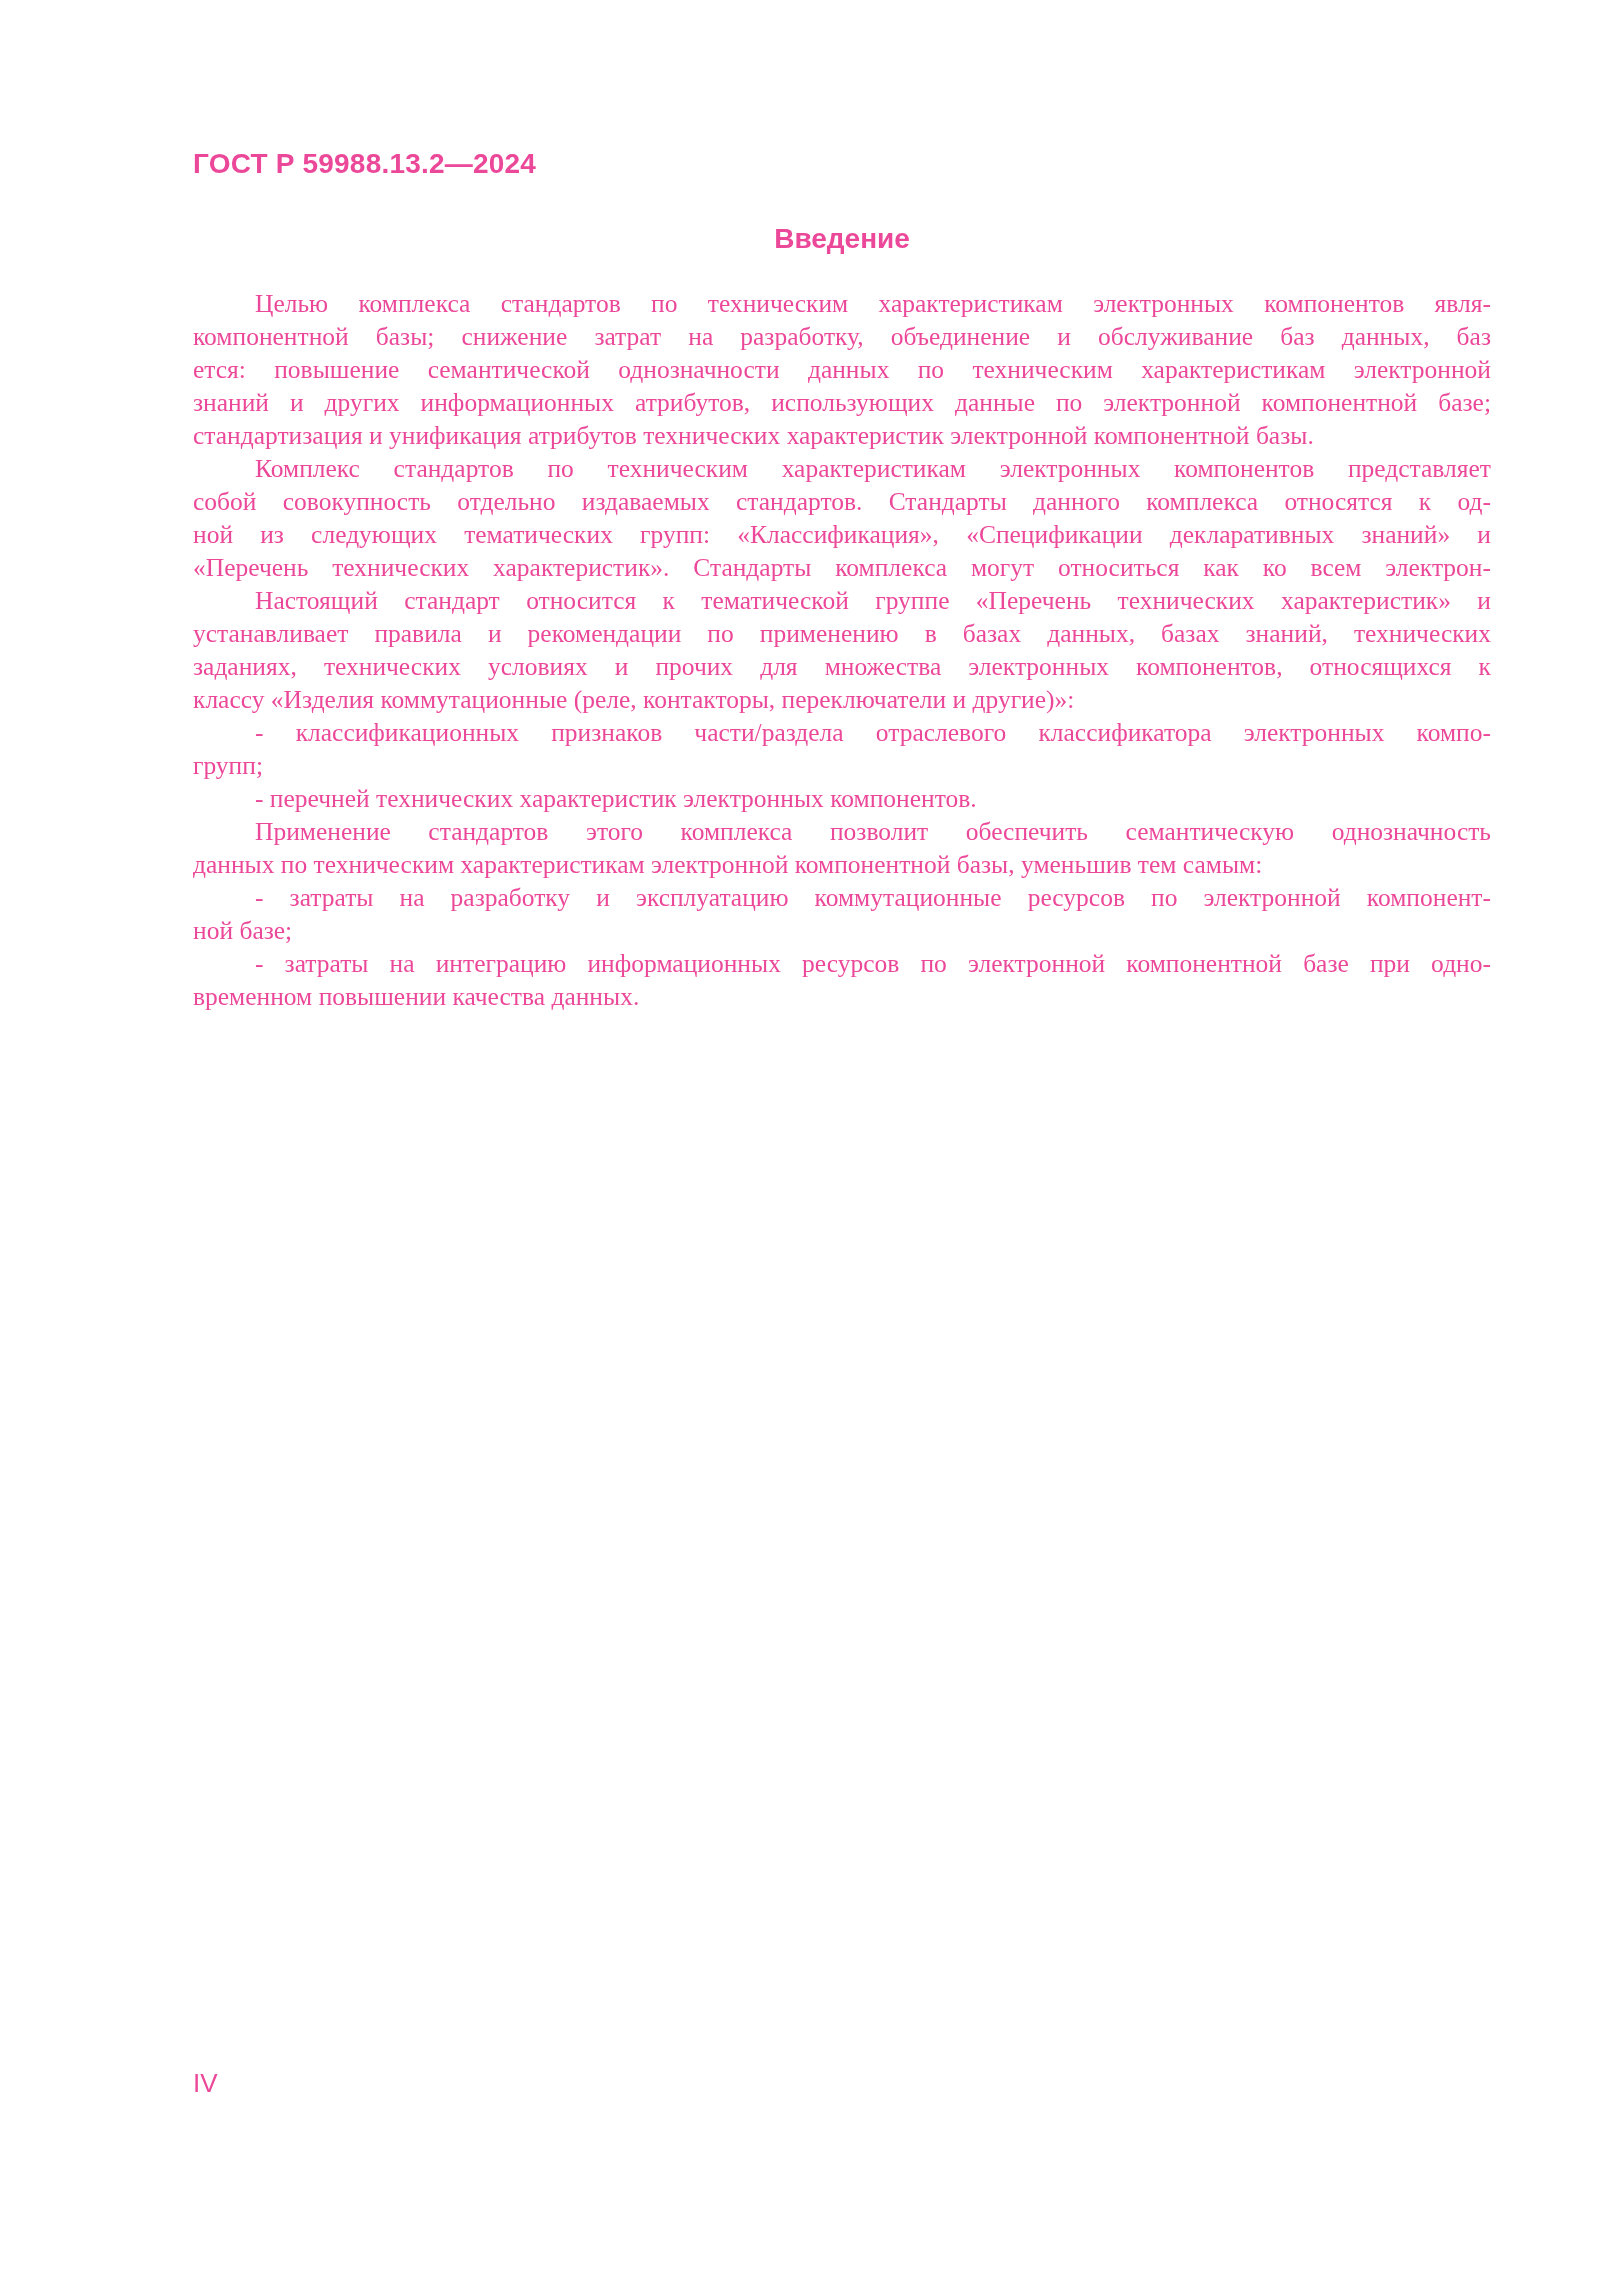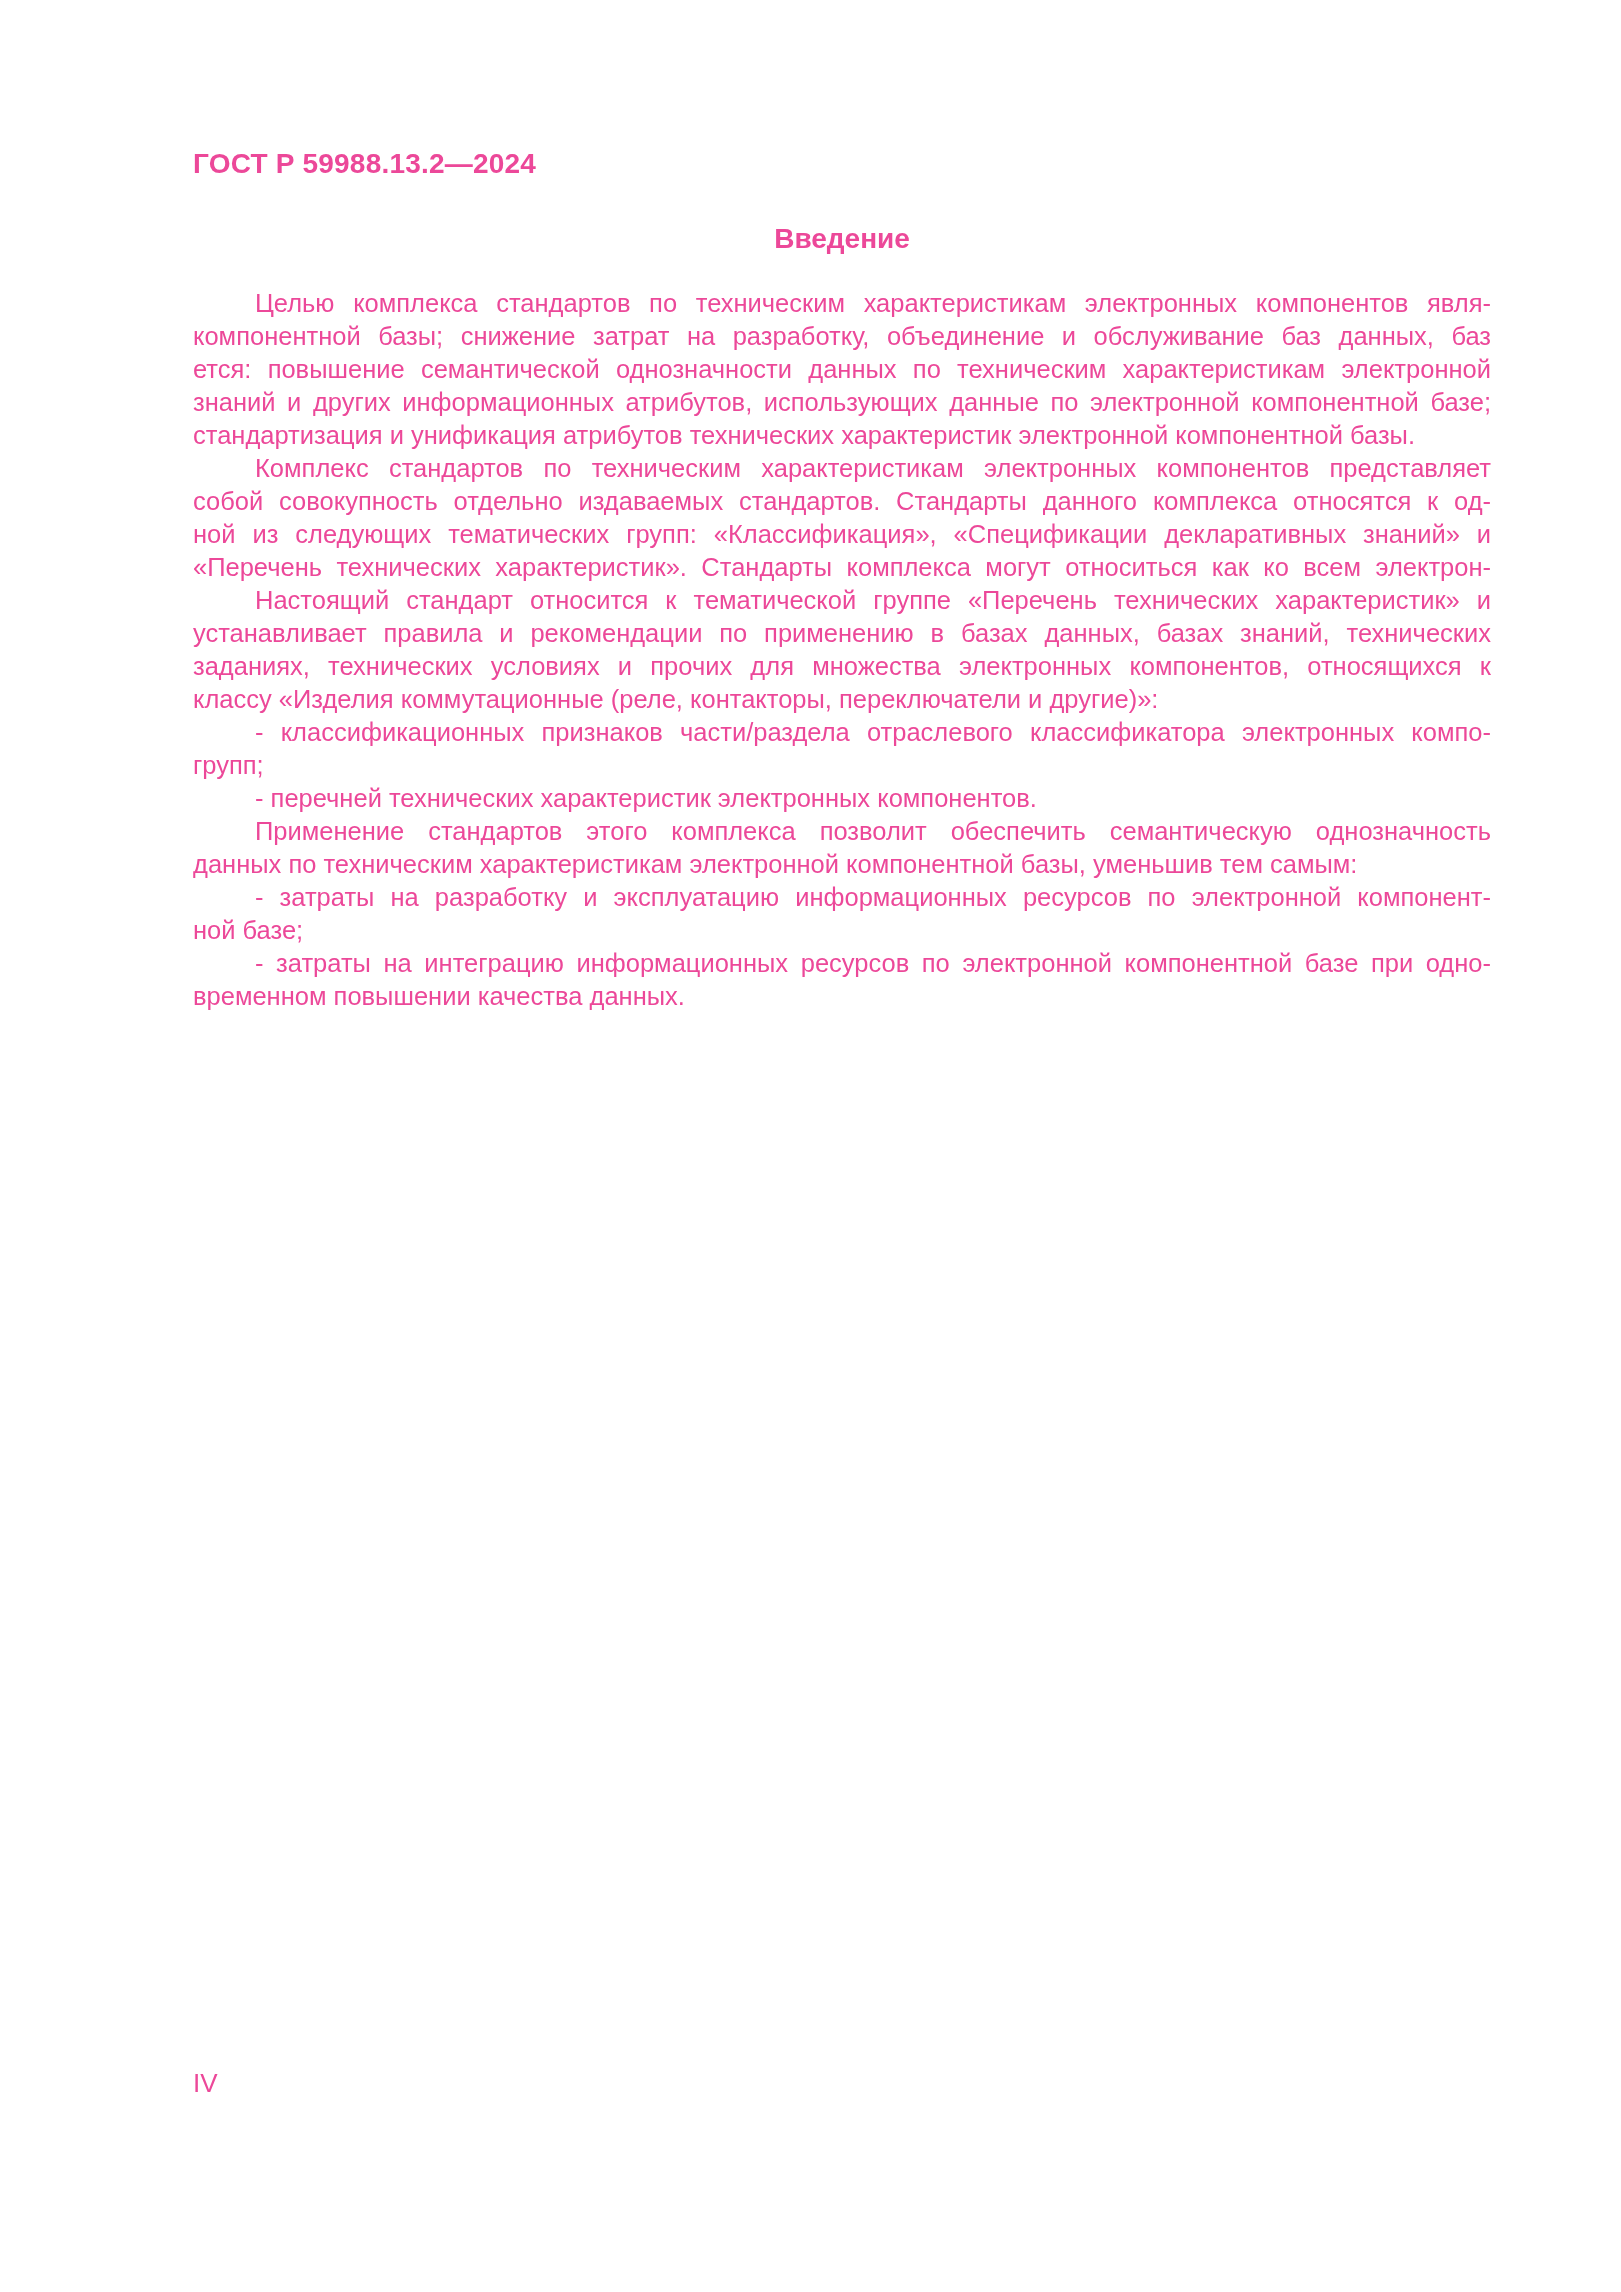--- a/index.html
+++ b/index.html
@@ -42,20 +42,21 @@
     font-size: 25.5px;
     line-height: 33px;
   }
   .paragraph {
     margin: 0;
     padding: 0;
   }
   .line {
     text-align: justify;
     text-align-last: justify;
+    font-family: Liberation Serif, serif;
   }
   .line.first {
     text-indent: 62px;
   }
   .line.last {
     text-align-last: left;
     white-space: nowrap;
   }
   .page-number {
     position: absolute;
@@ -97,21 +98,21 @@
         <div class="line last">групп;</div>
       </div>
       <div class="paragraph">
         <div class="line first last">- перечней технических характеристик электронных компонентов.</div>
       </div>
       <div class="paragraph">
         <div class="line first">Применение стандартов этого комплекса позволит обеспечить семантическую однозначность</div>
         <div class="line last">данных по техническим характеристикам электронной компонентной базы, уменьшив тем самым:</div>
       </div>
       <div class="paragraph">
-        <div class="line first">- затраты на разработку и эксплуатацию информационных ресурсов по электронной компонент-</div>
+        <div class="line first">- затраты на разработку и эксплуатацию коммутационные ресурсов по электронной компонент-</div>
         <div class="line last">ной базе;</div>
       </div>
       <div class="paragraph">
         <div class="line first">- затраты на интеграцию информационных ресурсов по электронной компонентной базе при одно-</div>
         <div class="line last">временном повышении качества данных.</div>
       </div>
     </div>
 
   <div class="page-number">IV</div>
 </div>

